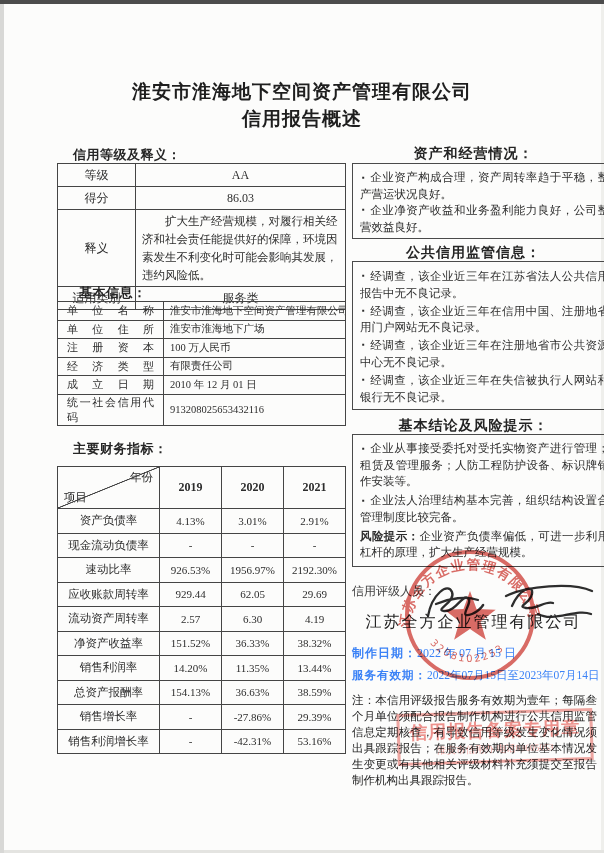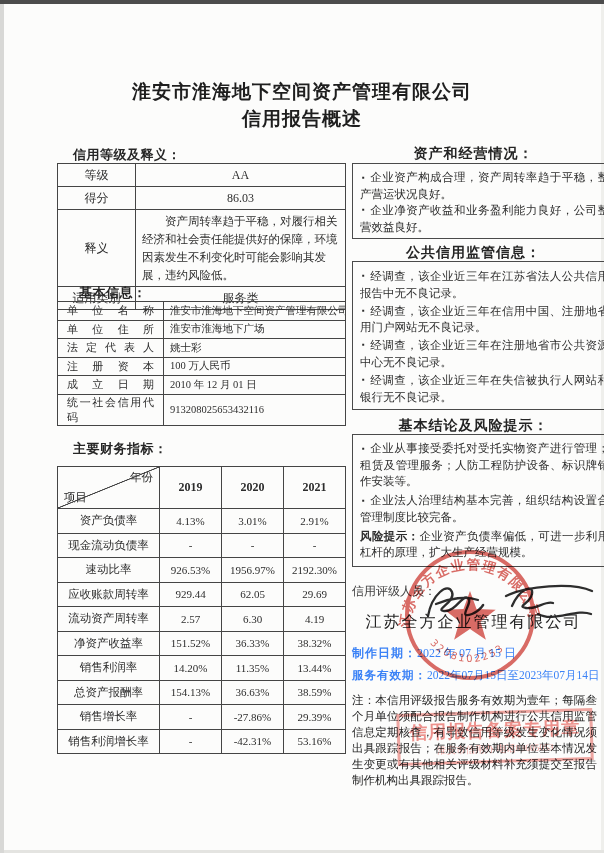--- a/index.html
+++ b/index.html
@@ -97,21 +97,21 @@
           <td>AA</td>
         </tr>
 
         <tr>
           <td>得分</td>
           <td>86.03</td>
         </tr>
 
         <tr>
           <td>释义</td>
-          <td>资产周转率趋于平稳，对履行相关经济和社会责任能提供好的保障，环境因素发生不利变化时可能会影响其发展，违约风险低。</td>
+          <td>扩大生产经营规模，对履行相关经济和社会责任能提供好的保障，环境因素发生不利变化时可能会影响其发展，违约风险低。</td>
         </tr>
 
         <tr>
           <td>适用类别</td>
           <td>服务类</td>
         </tr>
       </tbody>
   </table>
 
   <div class="h-left" style="left:73px; top:284px;margin-left:6px;">基本信息：</div>
@@ -126,30 +126,30 @@
         <tr>
           <td class="lbl">单位名称</td>
           <td class="val">淮安市淮海地下空间资产管理有限公司</td>
         </tr>
 
         <tr>
           <td class="lbl">单位住所</td>
           <td class="val">淮安市淮海地下广场</td>
         </tr>
 
-        <tr>
-          <td class="lbl">法定代表人</td>
-          <td class="val">姚士彩</td>
-        </tr>
 
         <tr>
           <td class="lbl">注册资本</td>
           <td class="val">100 万人民币</td>
         </tr>
 
+        <tr>
+          <td class="lbl">经济类型</td>
+          <td class="val">有限责任公司</td>
+        </tr>
 
         <tr>
           <td class="lbl">成立日期</td>
           <td class="val">2010 年 12 月 01 日</td>
         </tr>
 
         <tr>
           <td class="lbl">统一社会信用代码</td>
           <td class="val">913208025653432116</td>
         </tr>

